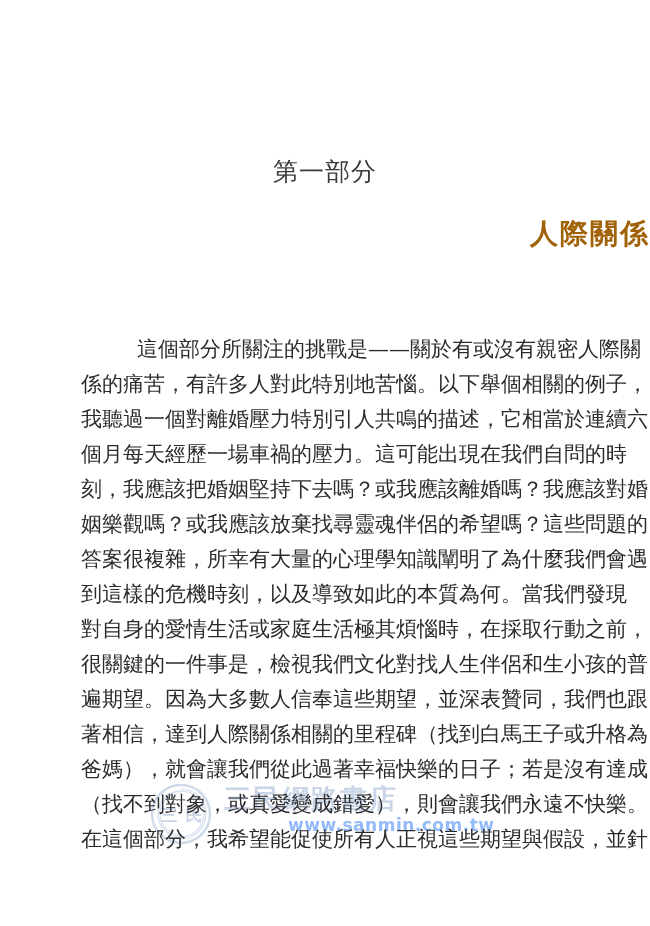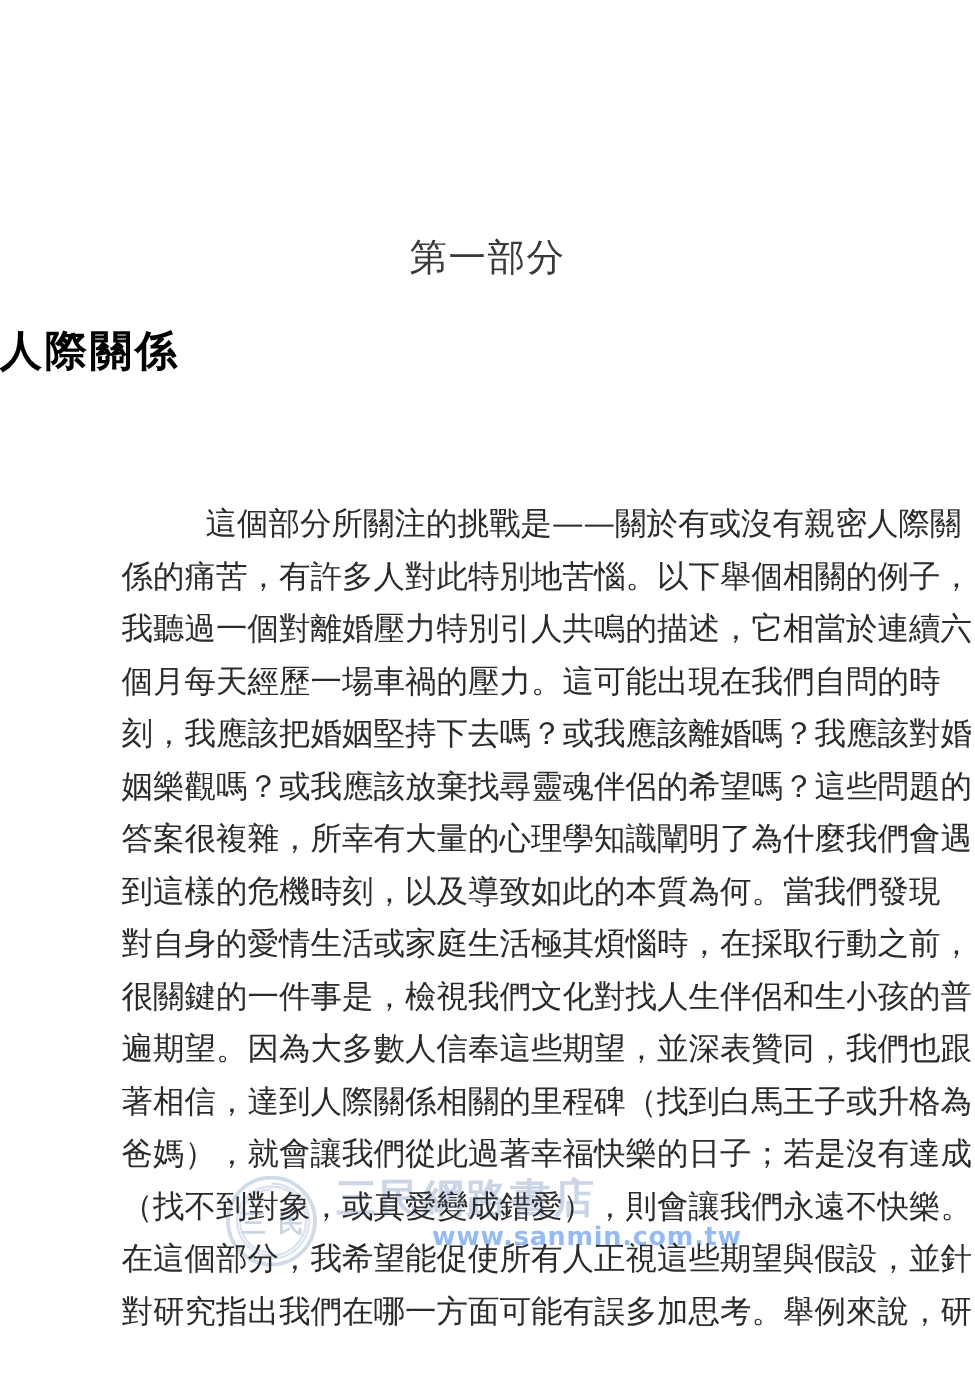--- a/index.html
+++ b/index.html
@@ -29,26 +29,26 @@
     font-weight: 400;
     letter-spacing: 1px;
     color: #3a3a3c;
     line-height: 1.2;
   }
   .part-title {
     position: absolute;
     left: 0;
     top: 172px;
     width: 650px;
-    text-align: left;
+    text-align: right;
     font-family: "DejaVu Sans", "Liberation Sans", sans-serif;
     font-size: 28px;
     font-weight: 700;
     letter-spacing: 2px;
-    color: #000000;
+    color: #a16207;
     line-height: 1.25;
   }
 
   
   .body-block {
     position: absolute;
     left: 81px;
     top: 288px;
     width: 490px;
   }
@@ -135,21 +135,20 @@
       <div class="body-line justify"><span>姻</span><span>樂</span><span>觀</span><span>嗎</span><span>？</span><span>或</span><span>我</span><span>應</span><span>該</span><span>放</span><span>棄</span><span>找</span><span>尋</span><span>靈</span><span>魂</span><span>伴</span><span>侶</span><span>的</span><span>希</span><span>望</span><span>嗎</span><span>？</span><span>這</span><span>些</span><span>問</span><span>題</span><span>的</span></div>
       <div class="body-line justify"><span>答</span><span>案</span><span>很</span><span>複</span><span>雜</span><span>，</span><span>所</span><span>幸</span><span>有</span><span>大</span><span>量</span><span>的</span><span>心</span><span>理</span><span>學</span><span>知</span><span>識</span><span>闡</span><span>明</span><span>了</span><span>為</span><span>什</span><span>麼</span><span>我</span><span>們</span><span>會</span><span>遇</span></div>
       <div class="body-line justify"><span>到</span><span>這</span><span>樣</span><span>的</span><span>危</span><span>機</span><span>時</span><span>刻</span><span>，</span><span>以</span><span>及</span><span>導</span><span>致</span><span>如</span><span>此</span><span>的</span><span>本</span><span>質</span><span>為</span><span>何</span><span>。</span><span>當</span><span>我</span><span>們</span><span>發</span><span>現</span></div>
       <div class="body-line justify"><span>對</span><span>自</span><span>身</span><span>的</span><span>愛</span><span>情</span><span>生</span><span>活</span><span>或</span><span>家</span><span>庭</span><span>生</span><span>活</span><span>極</span><span>其</span><span>煩</span><span>惱</span><span>時</span><span>，</span><span>在</span><span>採</span><span>取</span><span>行</span><span>動</span><span>之</span><span>前</span><span>，</span></div>
       <div class="body-line justify"><span>很</span><span>關</span><span>鍵</span><span>的</span><span>一</span><span>件</span><span>事</span><span>是</span><span>，</span><span>檢</span><span>視</span><span>我</span><span>們</span><span>文</span><span>化</span><span>對</span><span>找</span><span>人</span><span>生</span><span>伴</span><span>侶</span><span>和</span><span>生</span><span>小</span><span>孩</span><span>的</span><span>普</span></div>
       <div class="body-line justify"><span>遍</span><span>期</span><span>望</span><span>。</span><span>因</span><span>為</span><span>大</span><span>多</span><span>數</span><span>人</span><span>信</span><span>奉</span><span>這</span><span>些</span><span>期</span><span>望</span><span>，</span><span>並</span><span>深</span><span>表</span><span>贊</span><span>同</span><span>，</span><span>我</span><span>們</span><span>也</span><span>跟</span></div>
       <div class="body-line justify"><span>著</span><span>相</span><span>信</span><span>，</span><span>達</span><span>到</span><span>人</span><span>際</span><span>關</span><span>係</span><span>相</span><span>關</span><span>的</span><span>里</span><span>程</span><span>碑</span><span>（</span><span>找</span><span>到</span><span>白</span><span>馬</span><span>王</span><span>子</span><span>或</span><span>升</span><span>格</span><span>為</span></div>
       <div class="body-line justify"><span>爸</span><span>媽</span><span>）</span><span>，</span><span>就</span><span>會</span><span>讓</span><span>我</span><span>們</span><span>從</span><span>此</span><span>過</span><span>著</span><span>幸</span><span>福</span><span>快</span><span>樂</span><span>的</span><span>日</span><span>子</span><span>；</span><span>若</span><span>是</span><span>沒</span><span>有</span><span>達</span><span>成</span></div>
       <div class="body-line justify"><span>（</span><span>找</span><span>不</span><span>到</span><span>對</span><span>象</span><span>，</span><span>或</span><span>真</span><span>愛</span><span>變</span><span>成</span><span>錯</span><span>愛</span><span>）</span><span>，</span><span>則</span><span>會</span><span>讓</span><span>我</span><span>們</span><span>永</span><span>遠</span><span>不</span><span>快</span><span>樂</span><span>。</span></div>
       <div class="body-line justify"><span>在</span><span>這</span><span>個</span><span>部</span><span>分</span><span>，</span><span>我</span><span>希</span><span>望</span><span>能</span><span>促</span><span>使</span><span>所</span><span>有</span><span>人</span><span>正</span><span>視</span><span>這</span><span>些</span><span>期</span><span>望</span><span>與</span><span>假</span><span>設</span><span>，</span><span>並</span><span>針</span></div>
-      <div class="body-line last">對研究指出我們在哪一方面可能有誤多加思考。舉例來說，研</div>
     </div>
 
   <div class="watermark">
     <svg class="wm-seal" viewBox="0 0 62 62">
       <circle cx="31" cy="31" r="29" fill="none" stroke="#a9bed9" stroke-width="2.5"></circle>
       <circle cx="31" cy="31" r="23" fill="none" stroke="#bdcde3" stroke-width="1.6"></circle>
       <path d="M31 6 A25 25 0 0 1 31 56" fill="none" stroke="#b4c6de" stroke-width="1.2"></path>
       <path d="M31 10 A21 21 0 0 0 31 52" fill="none" stroke="#b4c6de" stroke-width="1.2"></path>
       <text x="19" y="38" font-family="'DejaVu Sans','Liberation Sans',sans-serif" font-size="17" font-weight="700" fill="#9db2d1" text-anchor="middle">三</text>
       <text x="44" y="38" font-family="'DejaVu Sans','Liberation Sans',sans-serif" font-size="17" font-weight="700" fill="#9db2d1" text-anchor="middle">民</text>

